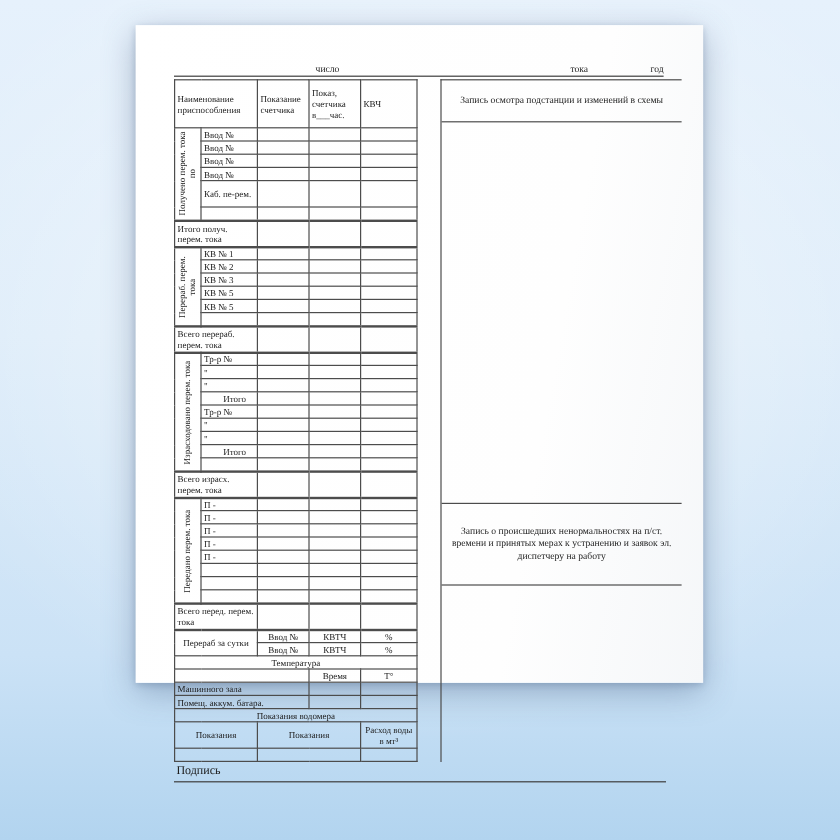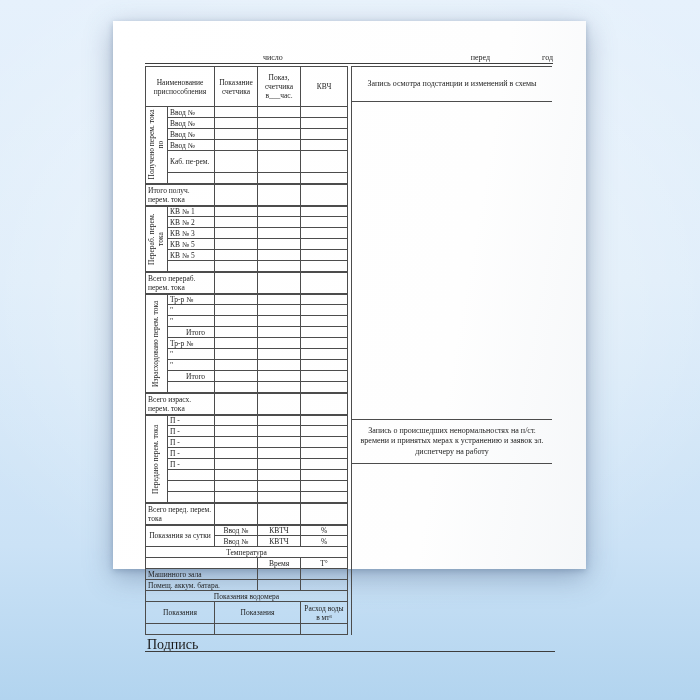--- a/index.html
+++ b/index.html
@@ -31,62 +31,62 @@
     border-collapse:collapse;table-layout:fixed;width:203px;
     font-size:7.5px;line-height:1.2;
   }
   .main td,.main th{
     border:1px solid #4c4c4c;padding:0 2px;vertical-align:middle;
     overflow:hidden;font-weight:400;white-space:normal;
   }
   .main tr.s{height:11px;}
   .main tr.d{height:22px;}
   .main tr.h{height:40px;}
-  .main th{text-align:center;}
+  .main th{text-align:left;}
   .lbl{text-align:left;}
   .cen{text-align:center;}
   .itogo{text-align:right;padding-right:9px !important;}
   .tot td{border-top-width:2px;border-bottom-width:2px;}
   td.rotcell{position:relative;padding:0 !important;}
   .rot{
     position:absolute;top:0;left:0;width:100%;height:100%;
     writing-mode:vertical-rl;transform:rotate(180deg);
     display:flex;align-items:center;justify-content:center;
     text-align:center;font-size:7.5px;line-height:1.1;
   }
   
   .rpanel{
-    width:200px;margin-left:3px;position:relative;
+    width:200px;margin-left:19px;position:relative;
     border-left:1px solid #4c4c4c;border-top:1px solid #4c4c4c;
     font-size:8px;
   }
   .rp-head{
     height:34px;border-bottom:1px solid #4c4c4c;
     display:flex;align-items:center;justify-content:center;
     text-align:center;padding:0 8px;line-height:1.25;
   }
   .rp-mid{
     position:absolute;left:0;right:0;top:352px;
     border-top:1px solid #4c4c4c;border-bottom:1px solid #4c4c4c;
-    padding:6px 8px;text-align:center;line-height:1.3;
-  }
-  .signature{position:absolute;left:34px;top:616px;font-size:14px;}
+    padding:18px 8px;text-align:center;line-height:1.3;
+  }
+  .signature{position:absolute;left:34px;top:616px;font-size:10px;}
   .sig-line{position:absolute;left:32px;top:630px;width:410px;border-top:1px solid #3d3d3d;}
 </style>
 </head>
 <body>
 
 <div class="canvas">
   <div class="sheet">
 
     <div class="topline">
       <span class="fill" style="flex:0 0 118px"></span>
       <span class="word">число</span>
       <span class="fill" style="flex:1"></span>
-      <span class="word">перед</span>
+      <span class="word">тока</span>
       <span class="fill" style="flex:0 0 52px"></span>
       <span class="word">год</span>
     </div>
 
     <div class="tablewrap">
       <table class="main">
         <colgroup>
           <col style="width:22px">
             <col style="width:47px">
             <col style="width:43px">
@@ -313,21 +313,21 @@
             </tr>
 
         <tr class="d tot">
           <td colspan="2">Всего перед. перем. тока</td>
           <td></td>
               <td></td>
               <td></td>
         </tr>
 
         <tr class="s">
-          <td colspan="2" rowspan="2" class="cen">Показания за сутки</td>
+          <td colspan="2" rowspan="2" class="cen">Перераб за сутки</td>
           <td class="cen">Ввод №</td>
           <td class="cen">КВТЧ</td>
           <td class="cen">%</td>
         </tr>
         <tr class="s">
           <td class="cen">Ввод №</td>
           <td class="cen">КВТЧ</td>
           <td class="cen">%</td>
         </tr>
 

